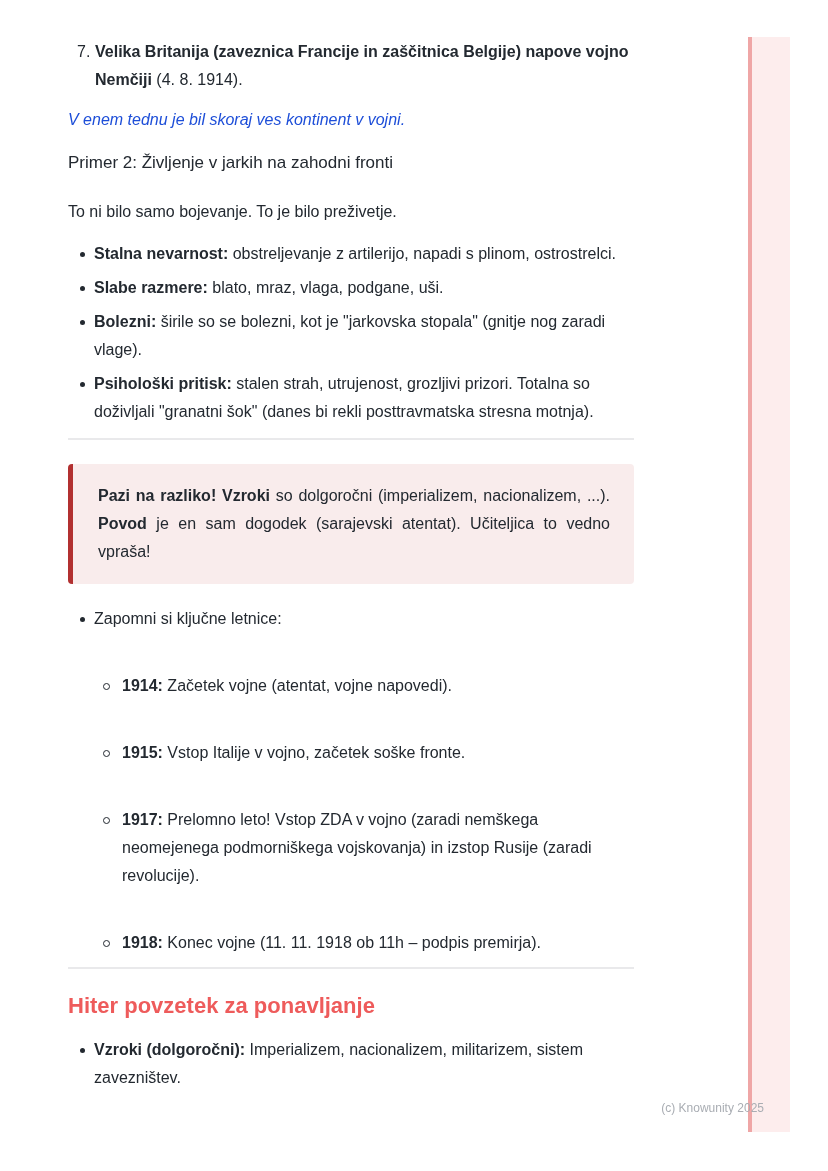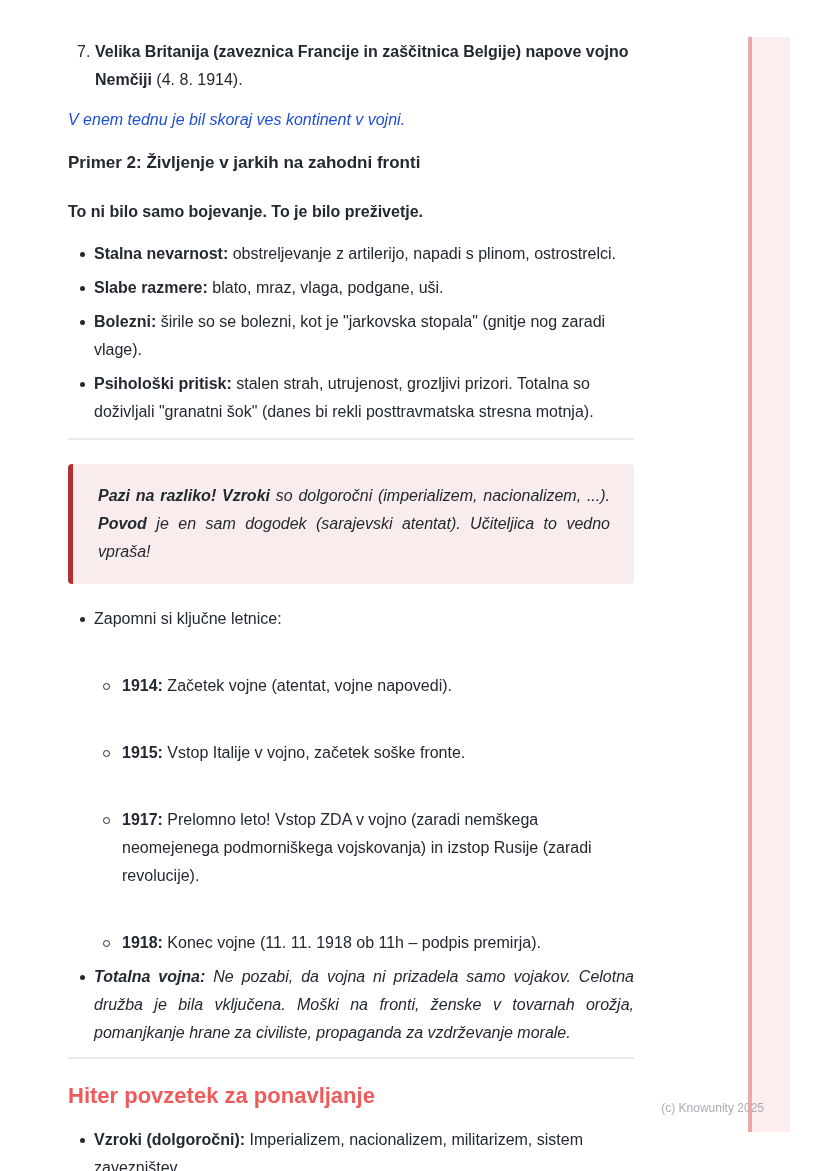--- a/index.html
+++ b/index.html
@@ -27,38 +27,38 @@
     padding-top:38px;
     font-size:16px;line-height:28px;
   }
   
   .oli{position:relative;padding-left:27px;}
   .omark{position:absolute;left:9px;top:0;}
   strong{font-weight:700;color:var(--text_dark);}
   
   .italic-note{margin-top:12px;font-style:italic;color:#1d4ed8;}
   
-  h3.primer{margin-top:17px;font-size:17px;line-height:24px;font-weight:700;}
+  h3.primer{margin-top:17px;font-size:17px;line-height:24px;font-weight:400;}
   h2.red{margin-top:21px;font-size:22px;line-height:30px;font-weight:700;color:var(--accent_red);}
-  .intro{margin-top:23px;font-weight:bold;}
+  .intro{margin-top:23px;}
   
   ul.blist{list-style:none;margin-top:14px;}
   ul.blist > li{position:relative;padding-left:26px;margin-bottom:6px;}
   ul.blist > li::before{
     content:"";position:absolute;left:12px;top:11.5px;
     width:5px;height:5px;border-radius:50%;background:var(--text_dark);
   }
   ul.sublist{list-style:none;margin-top:14px;}
   ul.sublist > li{position:relative;padding-left:28px;margin-bottom:6px;margin-top:39px;}
   ul.sublist > li::before{
     content:"";position:absolute;left:9px;top:10.5px;
     width:5px;height:5px;border-radius:50%;
     background:#fff;border:1.5px solid var(--text_dark);
   }
-  .justify{text-align:justify;font-style:italic;}
+  .justify{text-align:justify;}
   
   hr.div{border:none;border-top:2px solid var(--divider);margin-top:12px;}
   
   .callout{
     margin-top:24px;
     background:var(--callout_bg);
     border-left:5px solid var(--callout_border);
     border-radius:4px;
     padding:18px 24px 18px 25px;
   }
@@ -111,21 +111,20 @@
     <ul class="blist" style="margin-top:21px;">
       <li>
         <span>Zapomni si ključne letnice:</span>
         <ul class="sublist">
           <li><strong>1914:</strong><span> Začetek vojne (atentat, vojne napovedi).</span></li>
           <li><strong>1915:</strong><span> Vstop Italije v vojno, začetek soške fronte.</span></li>
           <li><strong>1917:</strong><span> Prelomno leto! Vstop ZDA v vojno (zaradi nemškega neomejenega podmorniškega vojskovanja) in izstop Rusije (zaradi revolucije).</span></li>
           <li><strong>1918:</strong><span> Konec vojne (11. 11. 1918 ob 11h – podpis premirja).</span></li>
         </ul>
       </li>
-      <li class="justify"><strong>Totalna vojna:</strong><span> Ne pozabi, da vojna ni prizadela samo vojakov. Celotna družba je bila vključena. Moški na fronti, ženske v tovarnah orožja, pomanjkanje hrane za civiliste, propaganda za vzdrževanje morale.</span></li>
     </ul>
 
     <hr class="div" style="margin-top:10px;">
 
     <h2 class="red" style="margin-top:22px;">Hiter povzetek za ponavljanje</h2>
 
     <ul class="blist" style="margin-top:15px;">
       <li><strong>Vzroki (dolgoročni):</strong><span> Imperializem, nacionalizem, militarizem, sistem zavezništev.</span></li>
     </ul>
 

